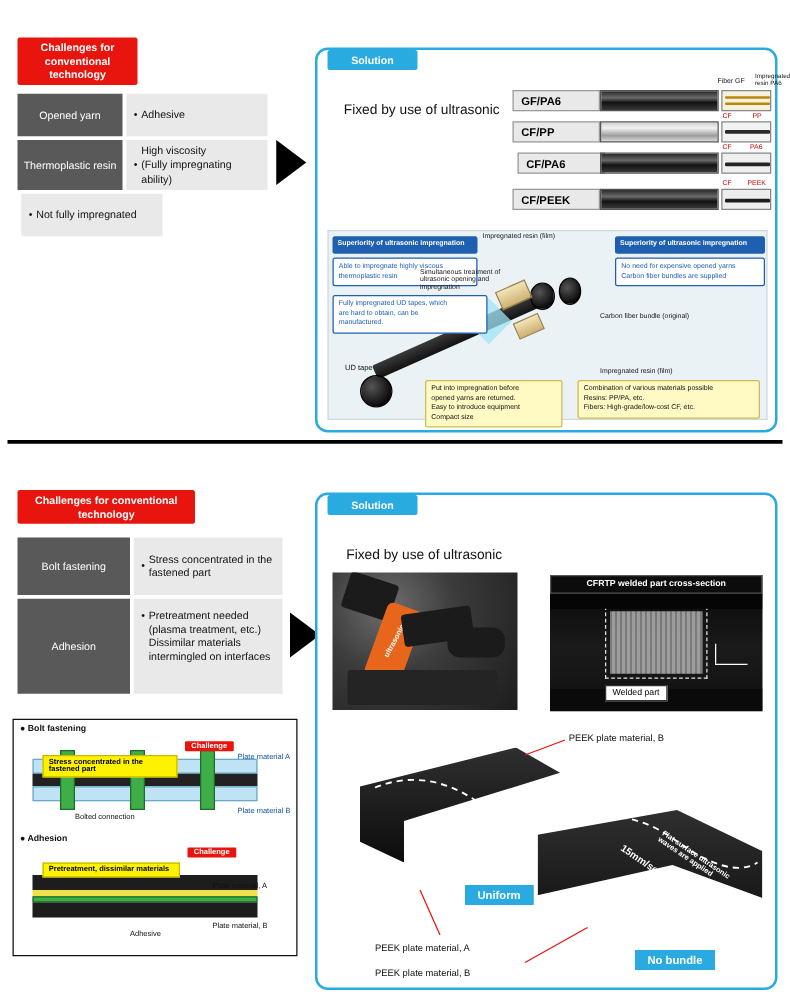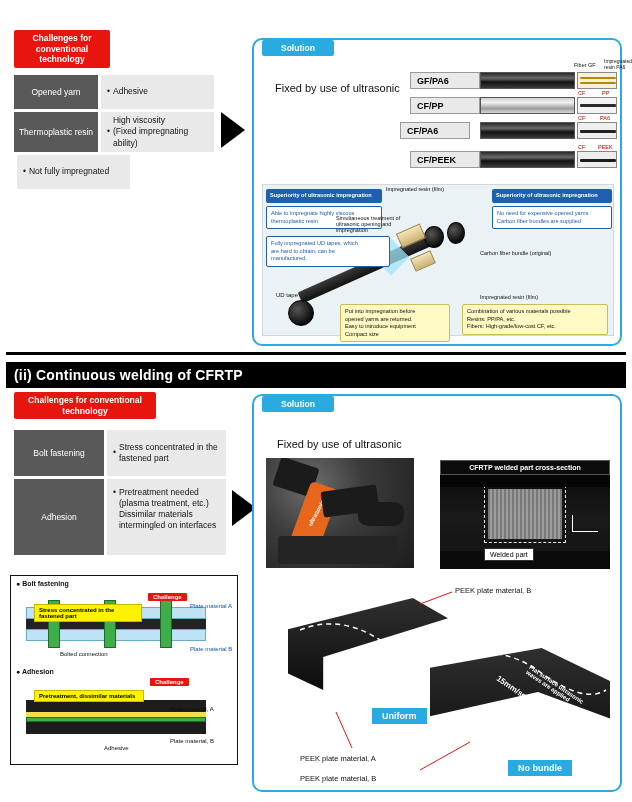--- a/index.html
+++ b/index.html
@@ -287,21 +287,21 @@
       <div class="cval" style="width:113px; height:34px; margin-left:3px;">
         <span class="bullet">•</span>
         <span>Adhesive</span>
       </div>
     </div>
     <div class="crow">
       <div class="ckey" style="width:84px; height:40px;">Thermoplastic resin</div>
       <div class="cval" style="width:113px; height:40px; margin-left:3px; white-space:pre-line;">
         <span class="bullet">•</span>
         <span>High viscosity
-(Fixed impregnating ability)</span>
+(Fully impregnating ability)</span>
       </div>
     </div>
     <div class="crow">
       <div class="cval" style="width:113px; height:34px; margin-left:3px;">
         <span class="bullet">•</span>
         <span>Not fully impregnated</span>
       </div>
     </div>
   </div>
 
@@ -322,21 +322,21 @@
 resin PA6</div>
 
   <div class="tape-label" style="left:410px; top:97px; width:70px; height:17px;">CF/PP</div>
   <div class="tape-strip light" style="left:480px; top:97px; width:95px; height:17px;"></div>
   <div class="micro" style="left:577px; top:97px; width:40px; height:17px; background:#f3f3f3;">
     <div class="micro-line" style="left:2px; top:6px; width:36px; height:3px; background:#2b2b2b;"></div>
   </div>
   <div class="micro-cap red" style="left:578px; top:90px;">CF</div>
   <div class="micro-cap red" style="left:602px; top:90px;">PP</div>
 
-  <div class="tape-label" style="left:400px; top:122px; width:70px; height:17px;">CF/PA6</div>
+  <div class="tape-label" style="left:414px; top:122px; width:70px; height:17px;">CF/PA6</div>
   <div class="tape-strip" style="left:480px; top:122px; width:95px; height:17px;"></div>
   <div class="micro" style="left:577px; top:122px; width:40px; height:17px; background:#efefef;">
     <div class="micro-line" style="left:2px; top:7px; width:36px; height:3px; background:#222;"></div>
   </div>
   <div class="micro-cap red" style="left:578px; top:115px;">CF</div>
   <div class="micro-cap red" style="left:600px; top:115px;">PA6</div>
 
   <div class="tape-label" style="left:410px; top:151px; width:70px; height:17px;">CF/PEEK</div>
   <div class="tape-strip" style="left:480px; top:151px; width:95px; height:17px;"></div>
   <div class="micro" style="left:577px; top:151px; width:40px; height:17px; background:#ededed;">
@@ -377,23 +377,20 @@
   <div class="cal cal-yellow" style="left:340px; top:304px; width:110px; white-space:pre-line;">Put into impregnation before
 opened yarns are returned.
 Easy to introduce equipment
 Compact size</div>
   <div class="cal cal-yellow" style="left:462px; top:304px; width:146px; white-space:pre-line;">Combination of various materials possible
 Resins: PP/PA, etc.
 Fibers: High-grade/low-cost CF, etc.</div>
 
   <div class="hr-thick" style="top:352px;"></div>
 
-  <div class="sec-header" style="top:362px;">
-    <span>(ii) Continuous welding of CFRTP</span>
-  </div>
 
   <div class="challenge-badge" style="left:14px; top:392px; width:142px;">
     <div>Challenges for conventional</div>
     <div>technology</div>
   </div>
 
   <div class="ctable" style="left:14px; top:430px; width:212px;">
     <div class="crow">
       <div class="ckey" style="width:90px; height:46px;">Bolt fastening</div>
       <div class="cval" style="width:119px; height:46px; margin-left:3px; white-space:pre-line;">

